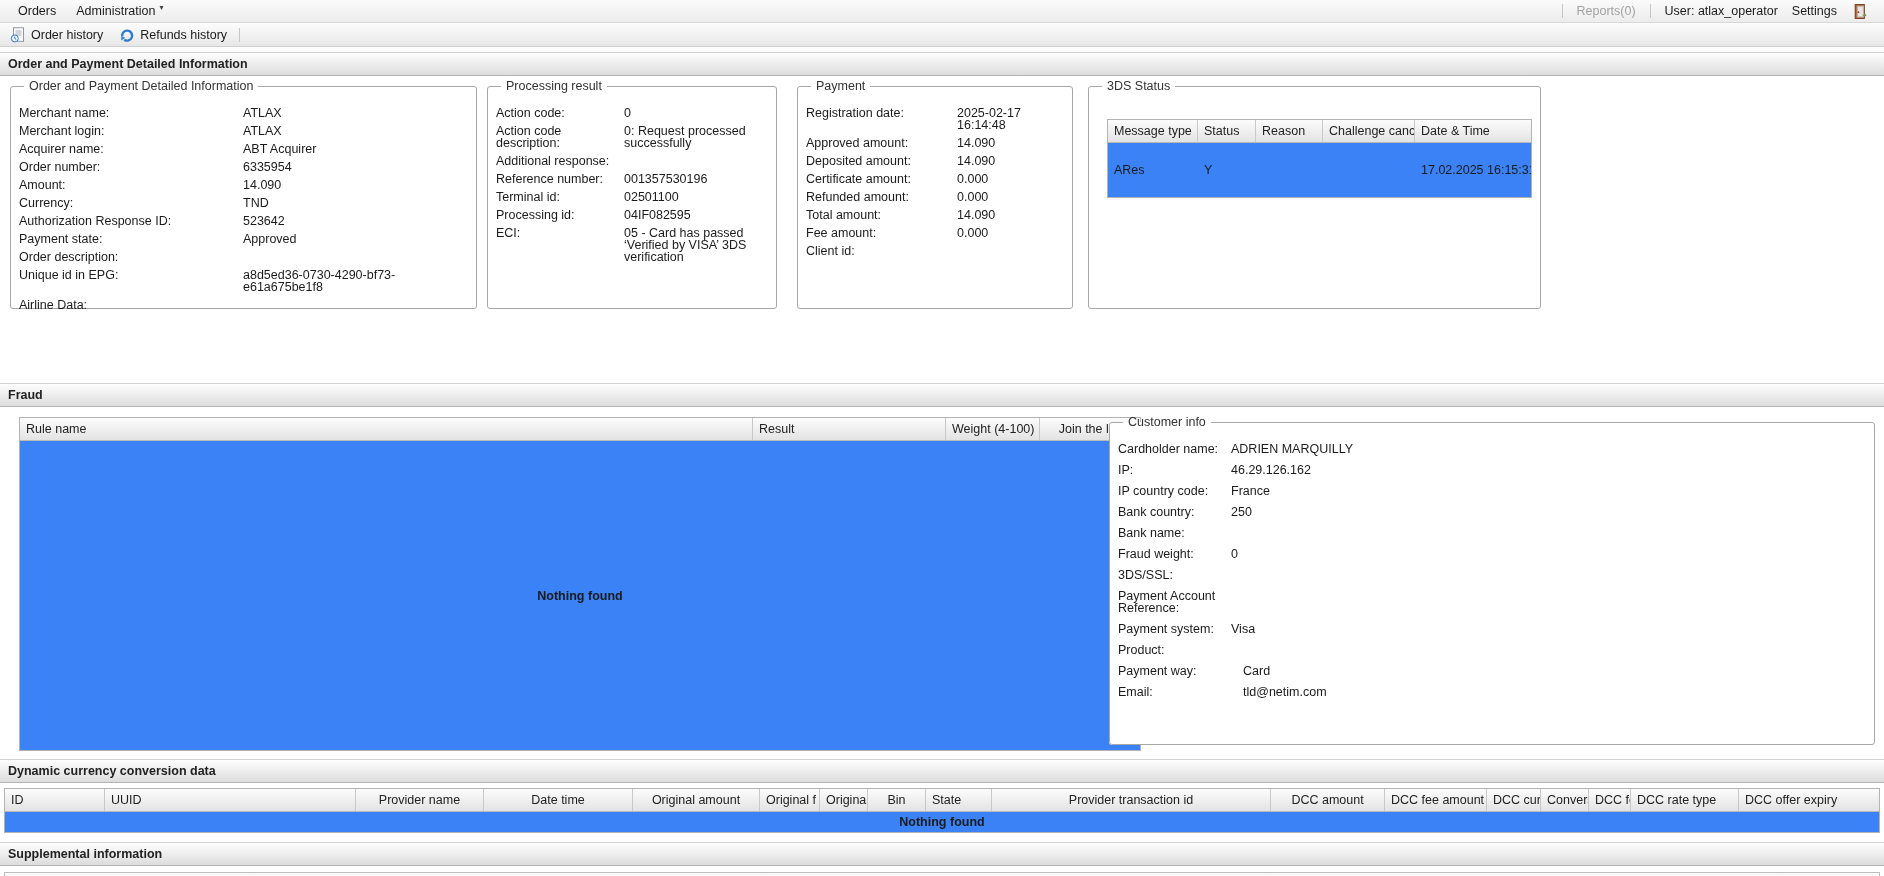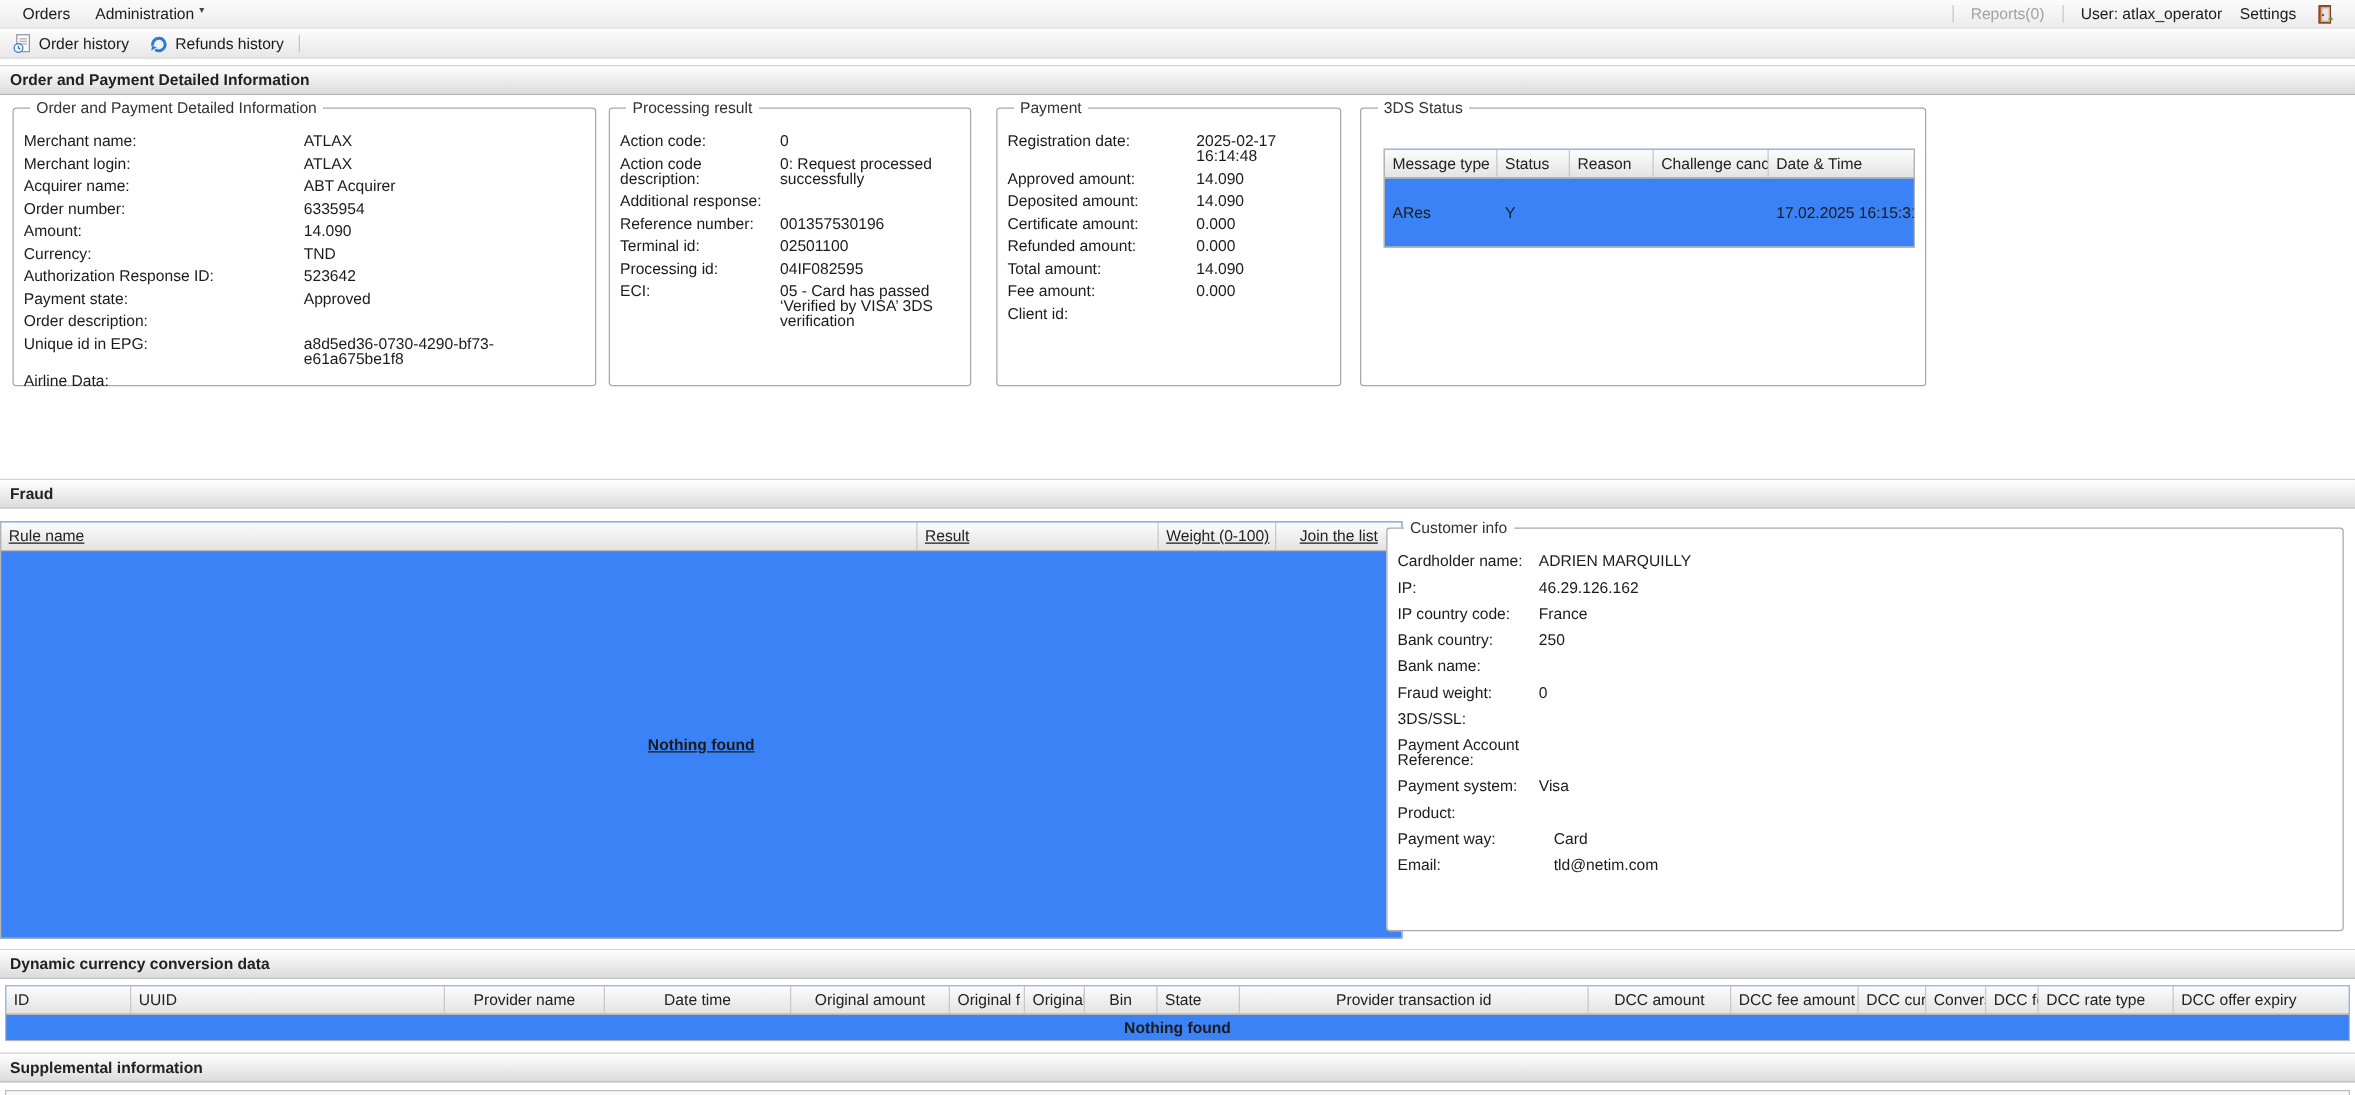--- a/index.html
+++ b/index.html
@@ -51,21 +51,21 @@
   .th-cell:last-child { border-right:none; }
   .td-row { display:flex; }
   .td-cell { padding:20px 6px; overflow:hidden; white-space:nowrap; }
   .c { text-align:center; }
 
   #tbl-3ds { margin:12px 0 0 10px; width:425px; }
   #tbl-3ds .th-cell, #tbl-3ds .td-cell { font-size:12.5px; }
 
   
   .fraud-zone { position:relative; height:352px; background:#fff; }
-  #tbl-fraud { position:absolute; left:0; top:10px; width:1122px;text-decoration:underline; }
+  #tbl-fraud { position:absolute; left:19px; top:10px; width:1122px; }
   #fraud-empty { height:309px; display:flex; align-items:center; justify-content:center; font-weight:bold; }
   #fs-customer { position:absolute; left:1109px; top:8px; width:766px; height:330px; }
   #fs-customer .kl { width:113px; }
 
   
   #tbl-dcc { margin:5px 0 0 4px; width:1876px; }
   #dcc-empty { height:20px; display:flex; align-items:center; justify-content:center; font-weight:bold; }
 
   .sup-gap { height:9px; background:#fff; }
   .partial-row { margin:6px 0 0 4px; width:1876px; height:20px;
@@ -272,21 +272,21 @@
 
 <div class="bar">
   <span>Fraud</span>
 </div>
 
 <div class="fraud-zone">
   <div class="tbl" id="tbl-fraud">
     <div class="th-row">
       <div class="th-cell" style="width:733px;">Rule name</div>
       <div class="th-cell" style="width:193px;">Result</div>
-      <div class="th-cell c" style="width:94px;">Weight (0-100)</div>
+      <div class="th-cell c" style="width:94px;">Weight (4-100)</div>
       <div class="th-cell c" style="width:100px;">Join the list</div>
     </div>
     <div id="fraud-empty">Nothing found</div>
   </div>
 
   <fieldset class="fs loose" id="fs-customer">
     <legend>Customer info</legend>
     <div class="kv">
         <div class="kl">Cardholder name:</div>
         <div class="kvv">ADRIEN MARQUILLY</div>

